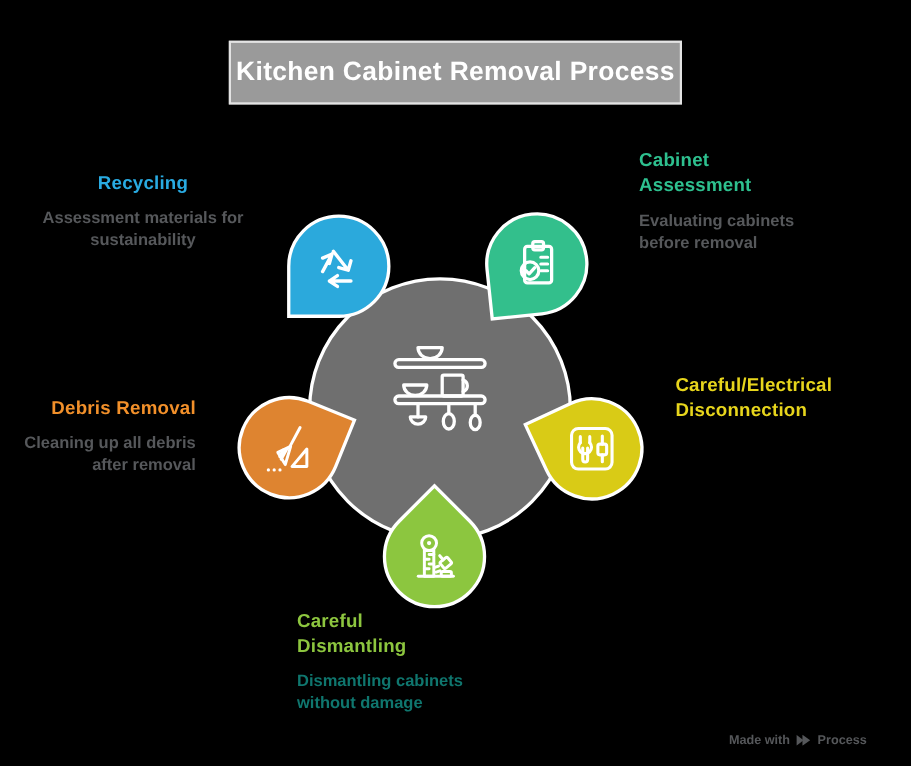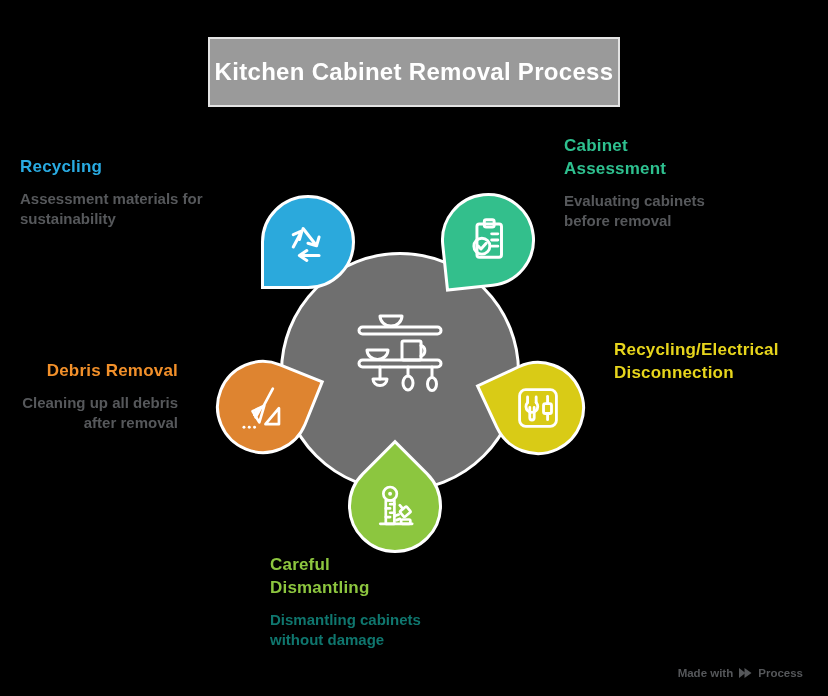--- a/index.html
+++ b/index.html
@@ -2,21 +2,21 @@
 <html><head>
 <meta charset="utf-8">
 <style>
   html,body { margin:0; padding:0; background:#000; }
   #canvas {
     position:relative; width:828px; height:696px; background:#000;
     font-family:"Liberation Sans", sans-serif; overflow:hidden;
   }
   
   #title-bar {
-    position:absolute; left:208px; top:37px; width:412px; height:70px;
+    position:absolute; left:208px; top:37px; width:412px; height:58px;
     background:#9A9A9A; border:2px solid #E3E3E3; box-sizing:border-box;
     display:flex; align-items:center; justify-content:center;
   }
   #title-bar .t { color:#fff; font-size:24px; font-weight:bold; letter-spacing:.3px; }
 
   
   #center-circle {
     position:absolute; left:280px; top:252px; width:240px; height:240px;
     background:#6F6F6F; border:3px solid #fff; border-radius:50%; box-sizing:border-box;
   }
@@ -35,29 +35,29 @@
   .petal-plumbing .picon { transform:rotate(25deg); }
   .petal-dismantling { left:348px; top:459px; border-radius:0 50% 50% 50%; transform:rotate(45deg); }
   .petal-dismantling .picon { transform:rotate(-45deg); }
   .petal-debris      { left:216px; top:360px; border-radius:50% 0 50% 50%; transform:rotate(22deg); }
   .petal-debris .picon { transform:rotate(-22deg); }
 
   
   .label { position:absolute; }
   .label .title { font-size:17px; font-weight:bold; line-height:23px; white-space:pre-line; letter-spacing:.2px; }
   .label .desc  { font-size:15px; font-weight:bold; line-height:20px; white-space:pre-line; margin-top:11px; }
-  .label-recycling { right:588px; top:155px; width:220px; text-align:left; }
-  .label-assessment { left:564px; top:134px; width:200px; text-align:left; }
+  .label-recycling { right:588px; top:155px; width:220px; text-align:center; }
+  .label-assessment { left:581px; top:134px; width:200px; text-align:left; }
   .label-plumbing { left:614px; top:338px; width:210px; text-align:left; }
   .label-dismantling { left:270px; top:553px; width:250px; text-align:left; }
   .label-debris { right:650px; top:359px; width:220px; text-align:right; }
 
   
   #watermark {
-    position:absolute; right:25px; bottom:17px; display:flex; align-items:center; gap:6px;
+    position:absolute; right:40px; bottom:17px; display:flex; align-items:center; gap:6px;
     font-size:11.5px; font-weight:bold;
   }
   svg { display:block; }
 </style>
 </head>
 <body>
 
 <div id="canvas">
 
   <div id="title-bar" style="background: rgb(154, 154, 154);">
@@ -145,21 +145,21 @@
   </div>
 
   <div class="label label-assessment">
     <div class="title" style="color: rgb(46, 192, 143);">Cabinet
 Assessment</div>
     <div class="desc" style="color: rgb(86, 88, 91);">Evaluating cabinets
 before removal</div>
   </div>
 
   <div class="label label-plumbing">
-    <div class="title" style="color: rgb(231, 213, 28);">Recycling/Electrical
+    <div class="title" style="color: rgb(231, 213, 28);">Careful/Electrical
 Disconnection</div>
   </div>
 
   <div class="label label-dismantling">
     <div class="title" style="color: rgb(141, 198, 63);">Careful
 Dismantling</div>
     <div class="desc" style="color: #0f766e;">Dismantling cabinets
 without damage</div>
   </div>
 

